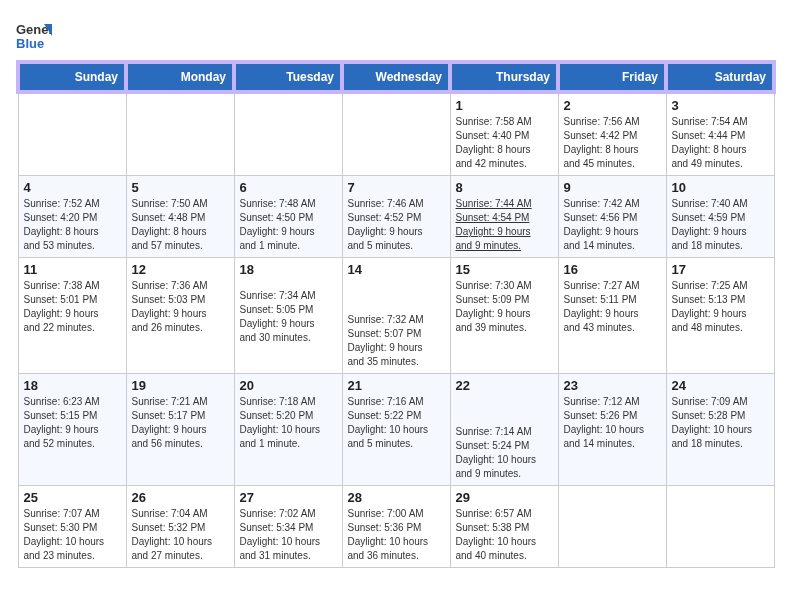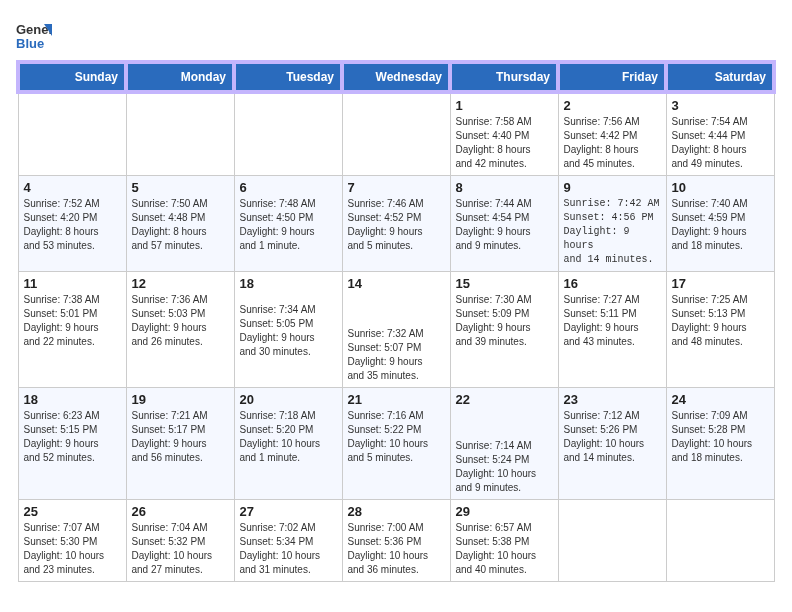--- a/index.html
+++ b/index.html
@@ -175,28 +175,28 @@
         </td>
         <td>
           <div class="cell-day">7</div>
           <div class="cell-info" style="white-space: pre-line;">Sunrise: 7:46 AM
 Sunset: 4:52 PM
 Daylight: 9 hours
 and 5 minutes.</div>
         </td>
         <td>
           <div class="cell-day">8</div>
-          <div class="cell-info" style="white-space: pre-line;">Sunrise: 7:44 AM
+          <div class="cell-info" style="white-space: pre-line; text-decoration: underline;">Sunrise: 7:44 AM
 Sunset: 4:54 PM
 Daylight: 9 hours
 and 9 minutes.</div>
         </td>
         <td>
           <div class="cell-day">9</div>
-          <div class="cell-info" style="white-space: pre-line; font-family: Liberation Mono, monospace;">Sunrise: 7:42 AM
+          <div class="cell-info" style="white-space: pre-line;">Sunrise: 7:42 AM
 Sunset: 4:56 PM
 Daylight: 9 hours
 and 14 minutes.</div>
         </td>
         <td>
           <div class="cell-day">10</div>
           <div class="cell-info" style="white-space: pre-line;">Sunrise: 7:40 AM
 Sunset: 4:59 PM
 Daylight: 9 hours
 and 18 minutes.</div>

